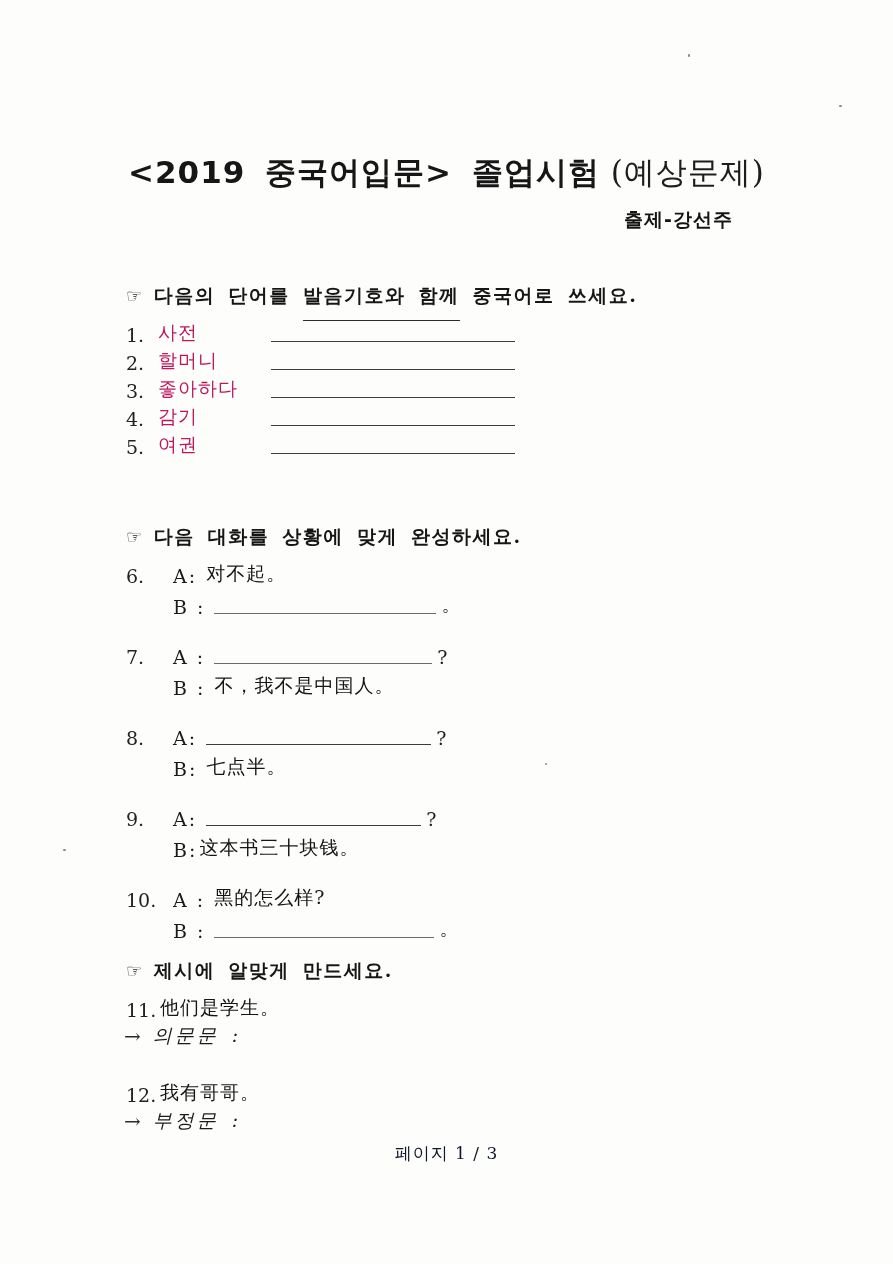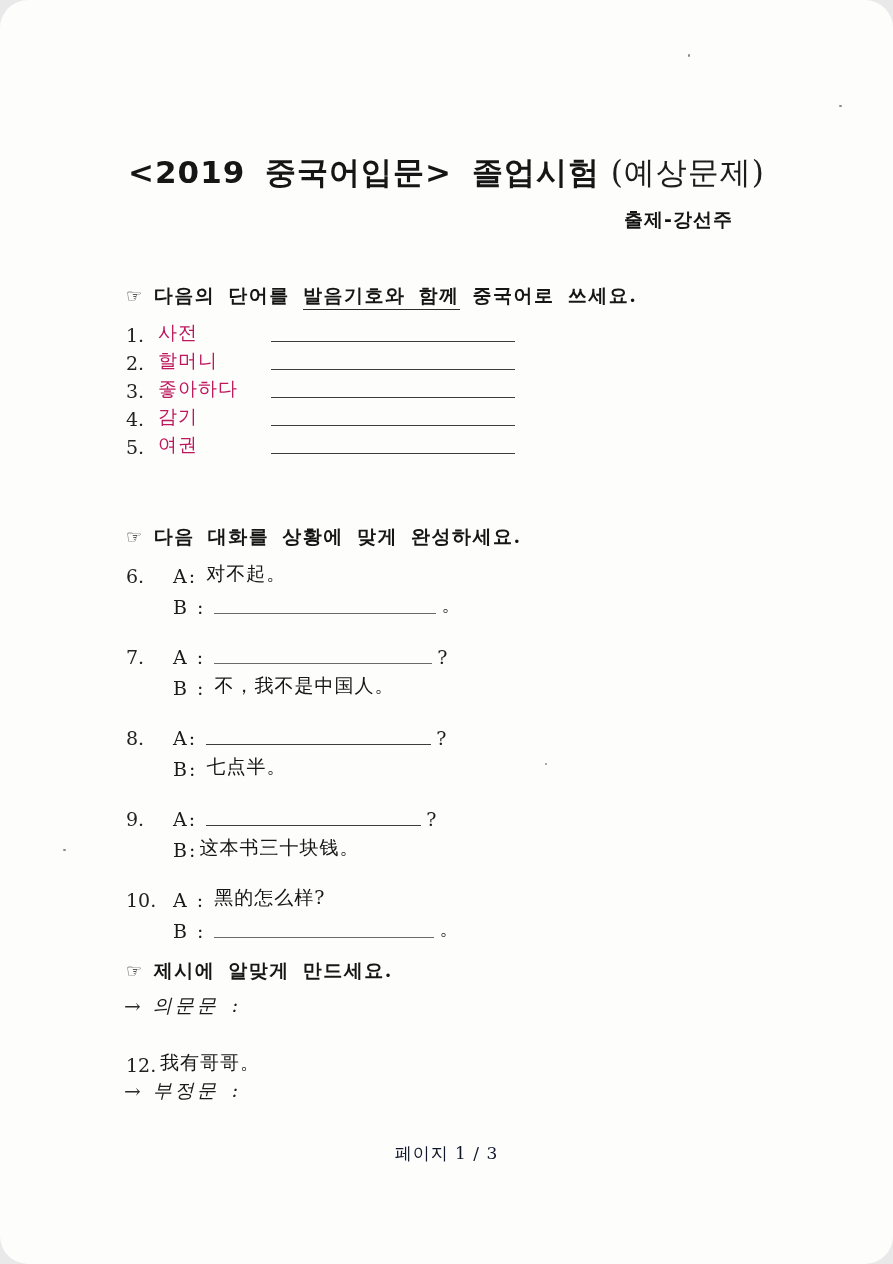--- a/index.html
+++ b/index.html
@@ -6,21 +6,20 @@
   html, body { background: #e9e9e9; }
   .page {
     position: relative;
     width: 893px;
     height: 1264px;
     margin: 0 auto;
     background: #fdfdfc;
     overflow: hidden;
     color: #1c1c1c;
     font-family: "DejaVu Serif", "Liberation Serif", serif;
-    border-radius: 28px;
   }
 
   
   .title-line {
     position: absolute;
     top: 152px; left: 0; right: 0;
     text-align: center;
     white-space: nowrap;
   }
   .title-main {
@@ -52,21 +51,21 @@
   .section { position: absolute; left: 126px; width: 660px; }
   .sec-heading {
     font-weight: 700;
     font-size: 19px;
     letter-spacing: 1.5px;
     word-spacing: 5px;
     color: #161616;
     white-space: nowrap;
   }
   .hand { font-weight: 400; font-size: 18px; margin-right: 10px; color: #2a2a2a; }
-  .u-underline { border-bottom: 1.6px solid #2c2c2c; padding-bottom: 3px; }
+  .u-underline { border-bottom: 1.6px solid #2c2c2c; padding-bottom: 14px; }
 
   
   .vocab-rows { margin-top: 9px; }
   .vocab-row { display: flex; align-items: flex-end; height: 28px; font-size: 19px; }
   .vocab-num { width: 32px; color: #222; }
   .vocab-word { width: 113px; letter-spacing: 1px; color: #be185d; }
   .blank {
     display: inline-block;
     border-bottom: 1.7px solid #3d3d3d;
     height: 4px;
@@ -226,20 +225,24 @@
     </div>
   </div>
 
   <div class="section" style="top:958px;">
     <div class="sec-heading">
       <span class="hand">☞</span><span>제시에 알맞게 만드세요.</span>
     </div>
     <div style="margin-top:7px;">
 
       <div class="tr-item">
+        <div class="tr-src">
+          <span class="tr-num">11.</span>
+          <span class="cn-text">他们是学生。</span>
+        </div>
         <div class="tr-arrow-row">
           <span class="arrow-glyph">→</span>
           <span class="tr-prompt">의문문 :</span>
         </div>
       </div>
 
       <div class="tr-item" style="margin-top:25px;">
         <div class="tr-src">
           <span class="tr-num">12.</span>
           <span class="cn-text">我有哥哥。</span>

